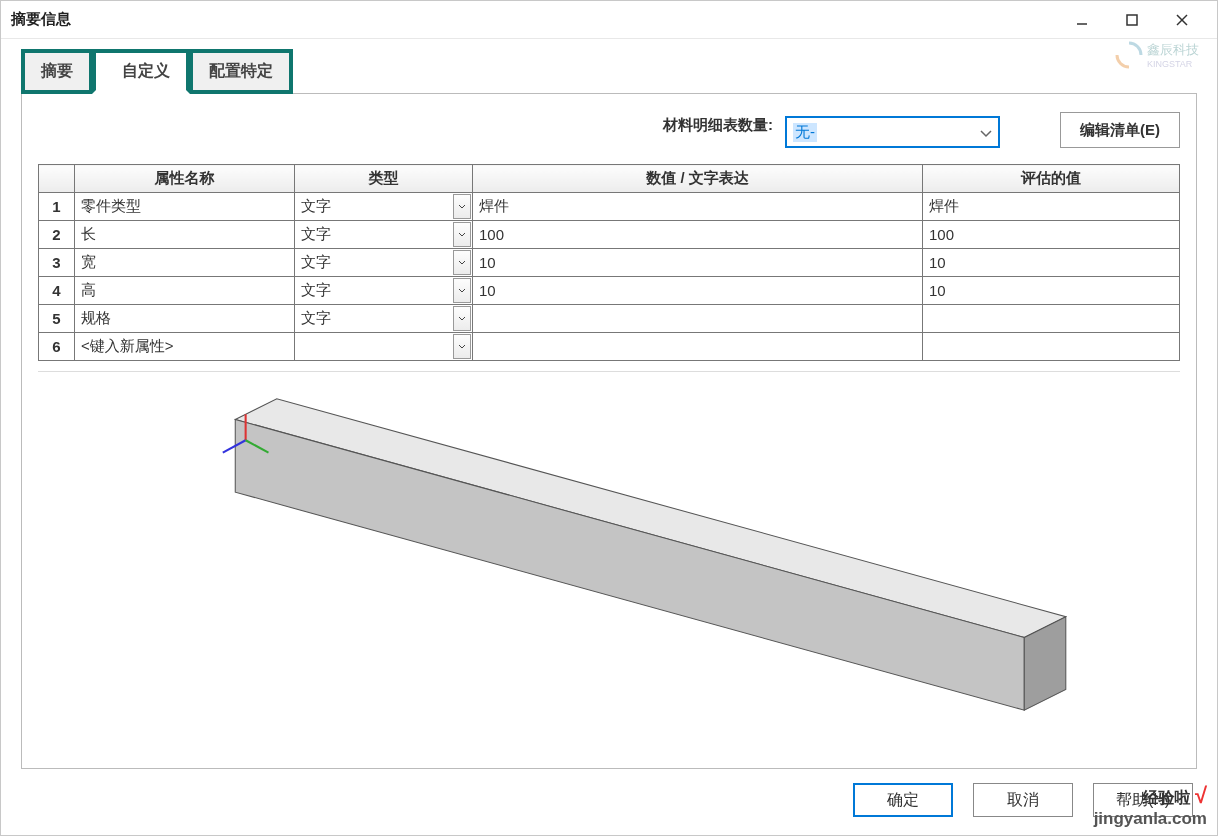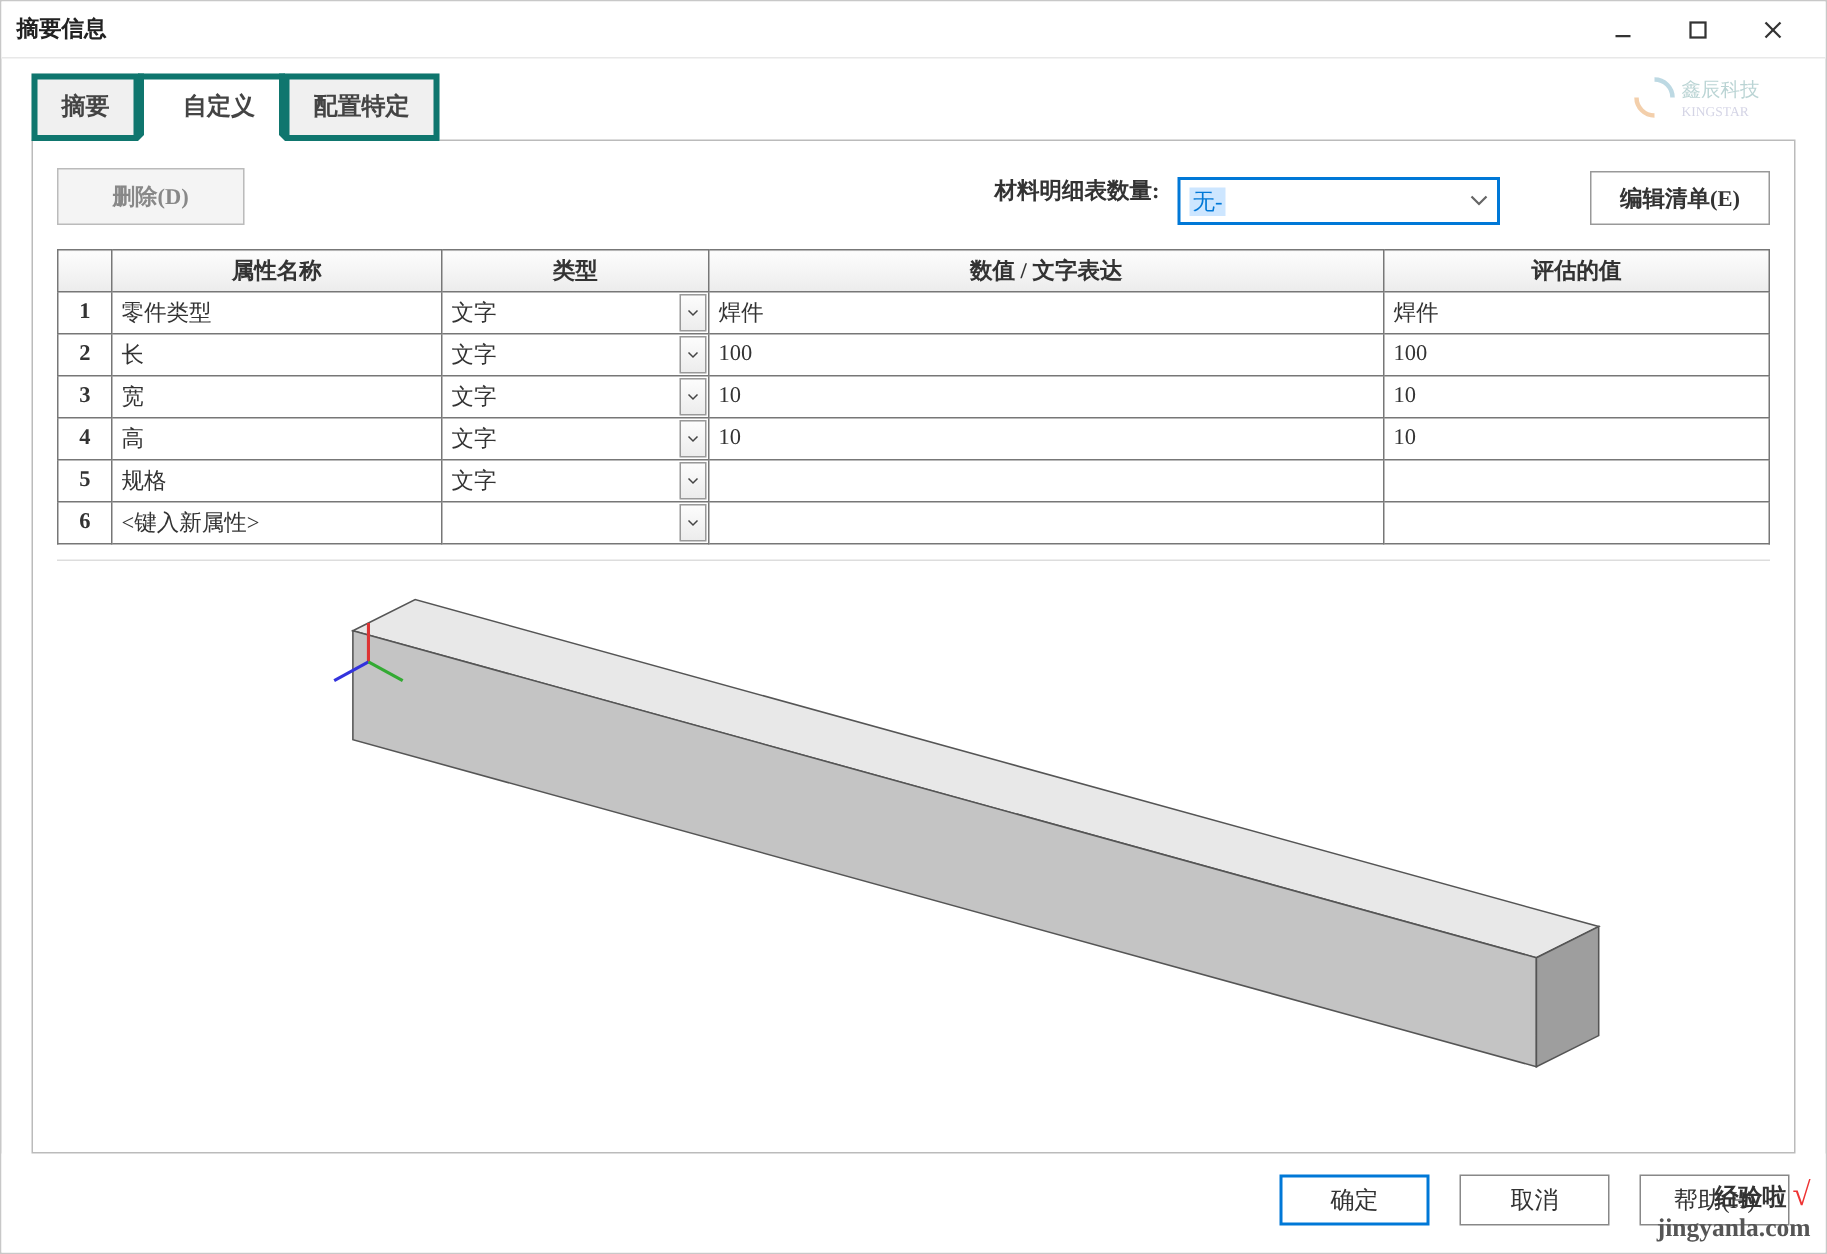--- a/index.html
+++ b/index.html
@@ -14,21 +14,20 @@
     overflow: hidden;
   }
   .window {
     width: 1218px;
     height: 836px;
     background: #fff;
     border: 1px solid #c8c8c8;
     display: flex;
     flex-direction: column;
     position: relative;
-    font-family: Liberation Serif, serif;
   }
   .titlebar {
     height: 38px;
     display: flex;
     align-items: center;
     padding: 0 10px;
     font-size: 15px;
     font-weight: bold;
     color: #222;
     background: #fff;
@@ -181,25 +180,25 @@
     height: 34px;
     border: 1px solid #888;
     background: #fff;
     font-size: 16px;
     display:flex;align-items:center;justify-content:center;
   }
   .ftr-btn.primary { border: 2px solid #0078d7; }
   .logo {
     position: absolute;
     right: 18px;
-    top: 46px;
+    top: 36px;
     width: 110px;
     height: 36px;
     opacity: 0.5;
-    display:flex;align-items:center;
+    display:flex;align-items:center;justify-content:flex-end;
     font-size: 12px;
     color: #7aa;
     pointer-events: none;
   }
   .logo svg { margin-right:4px; }
   .watermark {
     position: absolute;
     right: 10px;
     bottom: 6px;
     font-size: 16px;
@@ -252,21 +251,20 @@
 
     <div class="tabs">
       <div class="tab">摘要</div>
       <div class="tab active">自定义</div>
       <div class="tab">配置特定</div>
     </div>
 
     <div class="tab-body">
 
       <div class="top-controls">
-        <div class="del-btn">删除(D)</div>
         <div class="top-spacer"></div>
         <div class="bom-block">
           <span class="bom-label">材料明细表数量:</span>
           <div class="bom-select">
             <span class="seltext">无-</span>
             <span class="chev">
               <svg width="12" height="8">
                   <path d="M1 1 L6 6 L11 1" fill="none" stroke="#666" stroke-width="1.5"></path>
                 </svg>
             </span>

